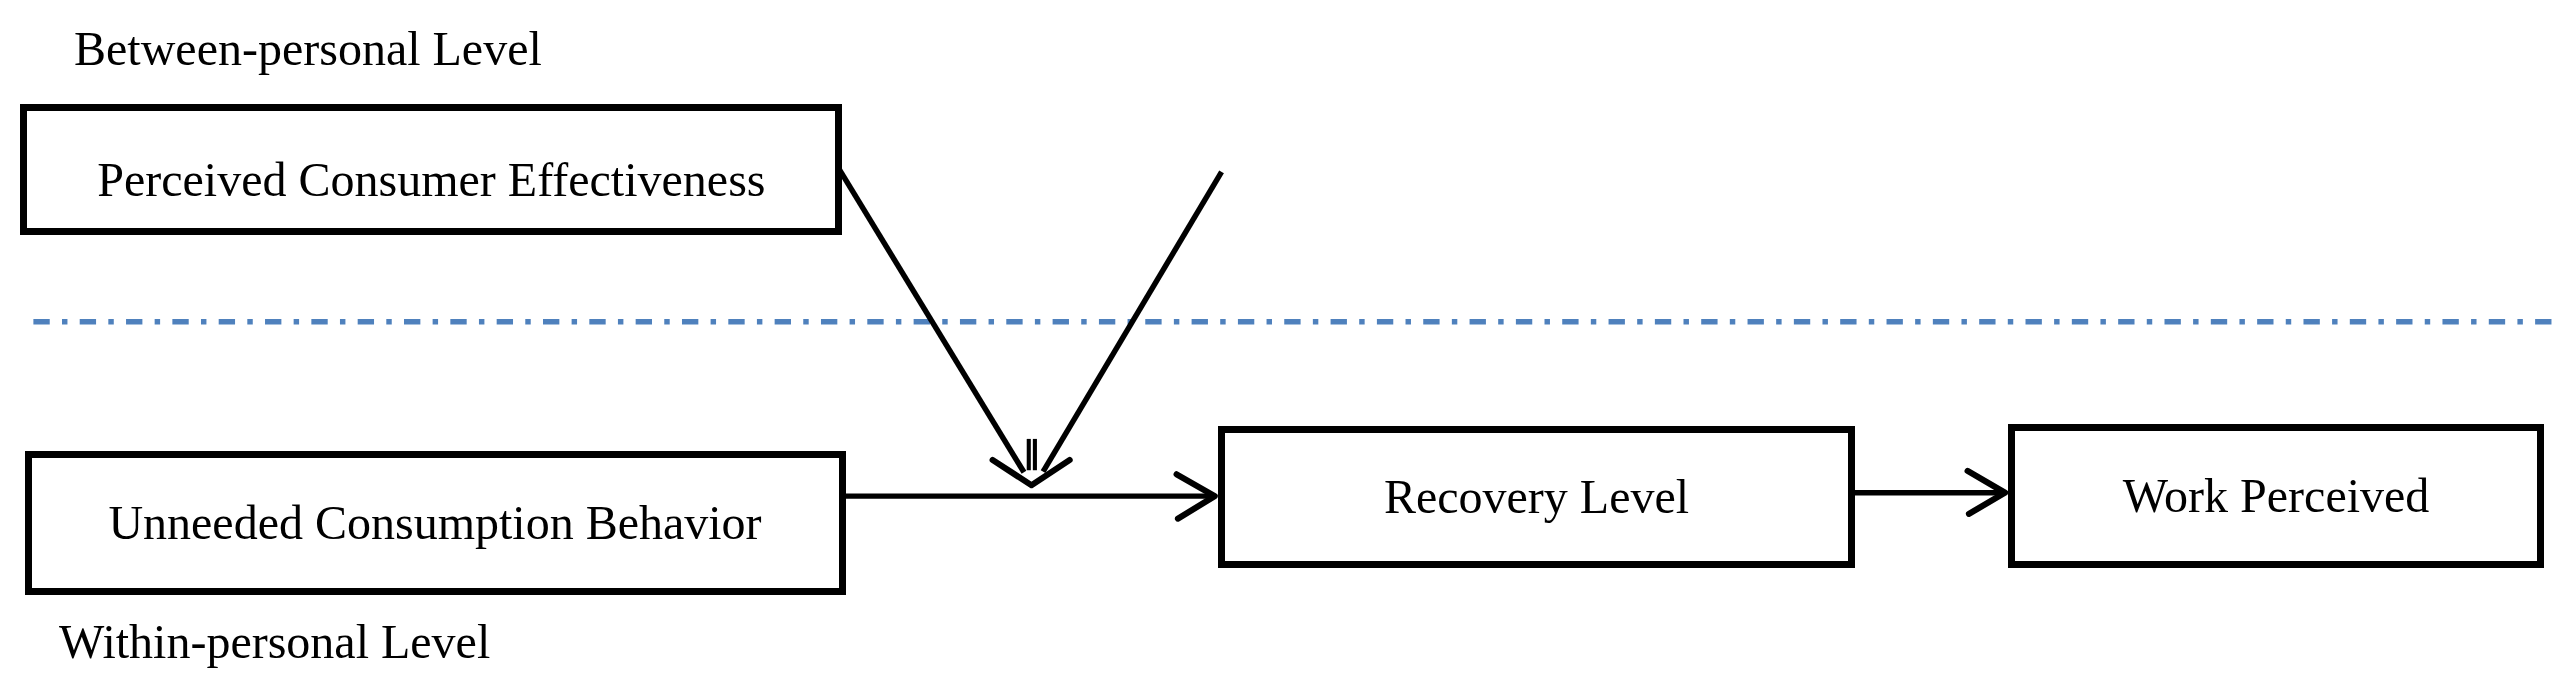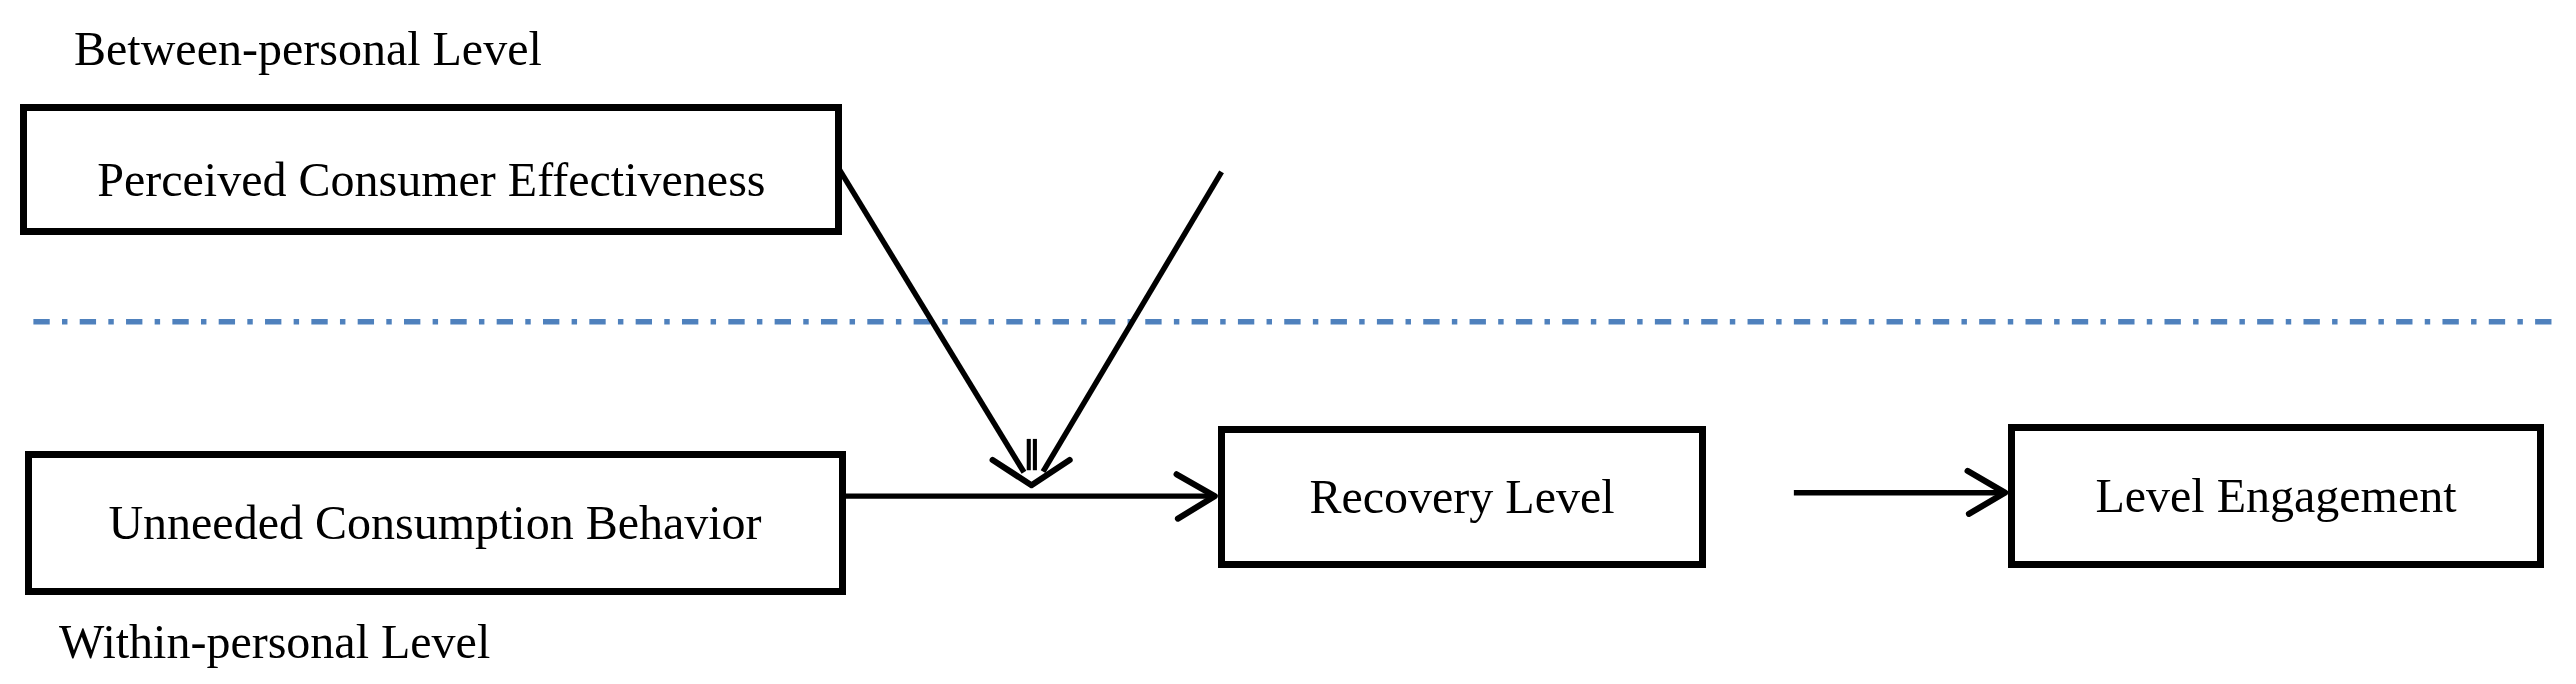--- a/index.html
+++ b/index.html
@@ -33,21 +33,21 @@
   .box.toprow { padding-top: 20px; }
   .level-label {
     position: absolute;
     font-size: 48px;
     line-height: 1.25;
     white-space: nowrap;
   }
   #box-pce { left: 20.4px;   top: 104px; width: 822px; height: 131px; }
   #box-ci  { left: 1220px; top: 104px; width: 608px;  height: 139px; }
   #box-ucb { left: 24.5px;   top: 426px; width: 821px; height: 144px; margin-top: 25px; }
-  #box-rl  { left: 1218px; top: 426px; width: 488px;  height: 142px; }
+  #box-rl  { left: 1218px; top: 426px; width: 637px;  height: 142px; }
   #box-we  { left: 2008px; top: 424px; width: 536px;  height: 144px; }
   #label-between { left: 67px;  top: 19px; margin-left: 7px;  }
   #label-within  { left: 59px; top: 612px; }
 </style>
 </head>
 <body>
 
 <div class="canvas">
 
   <svg class="connector-layer" viewBox="0 0 3781 1005" xmlns="http://www.w3.org/2000/svg">
@@ -81,17 +81,17 @@
 
   <div class="box" id="box-ucb">
     <span>Unneeded Consumption Behavior</span>
   </div>
 
   <div class="box" id="box-rl">
     <span>Recovery Level</span>
   </div>
 
   <div class="box" id="box-we">
-    <span>Level Engagement</span>
+    <span>Work Perceived</span>
   </div>
 
 </div>
 
 
 </body></html>

